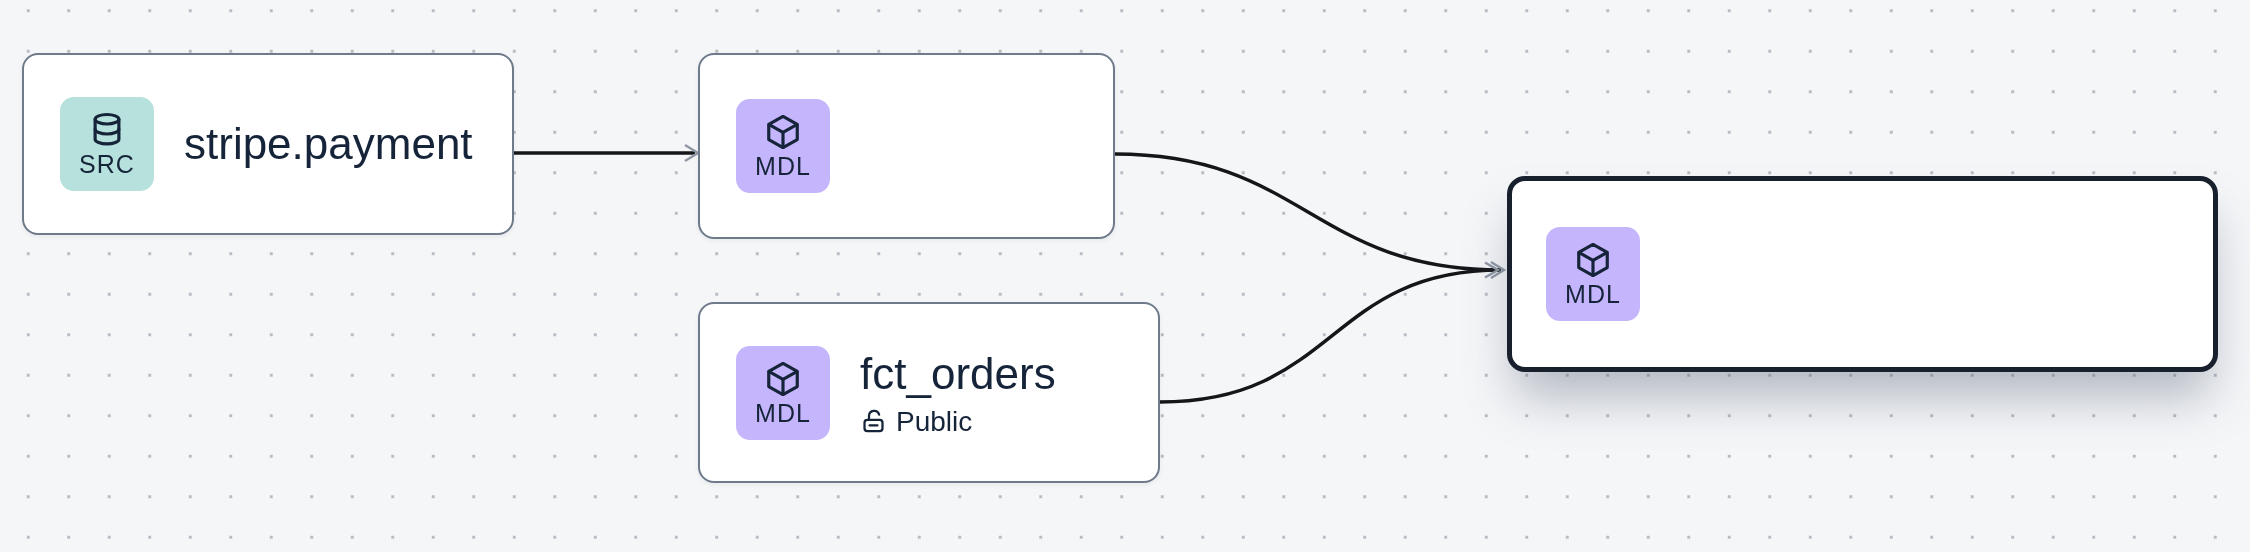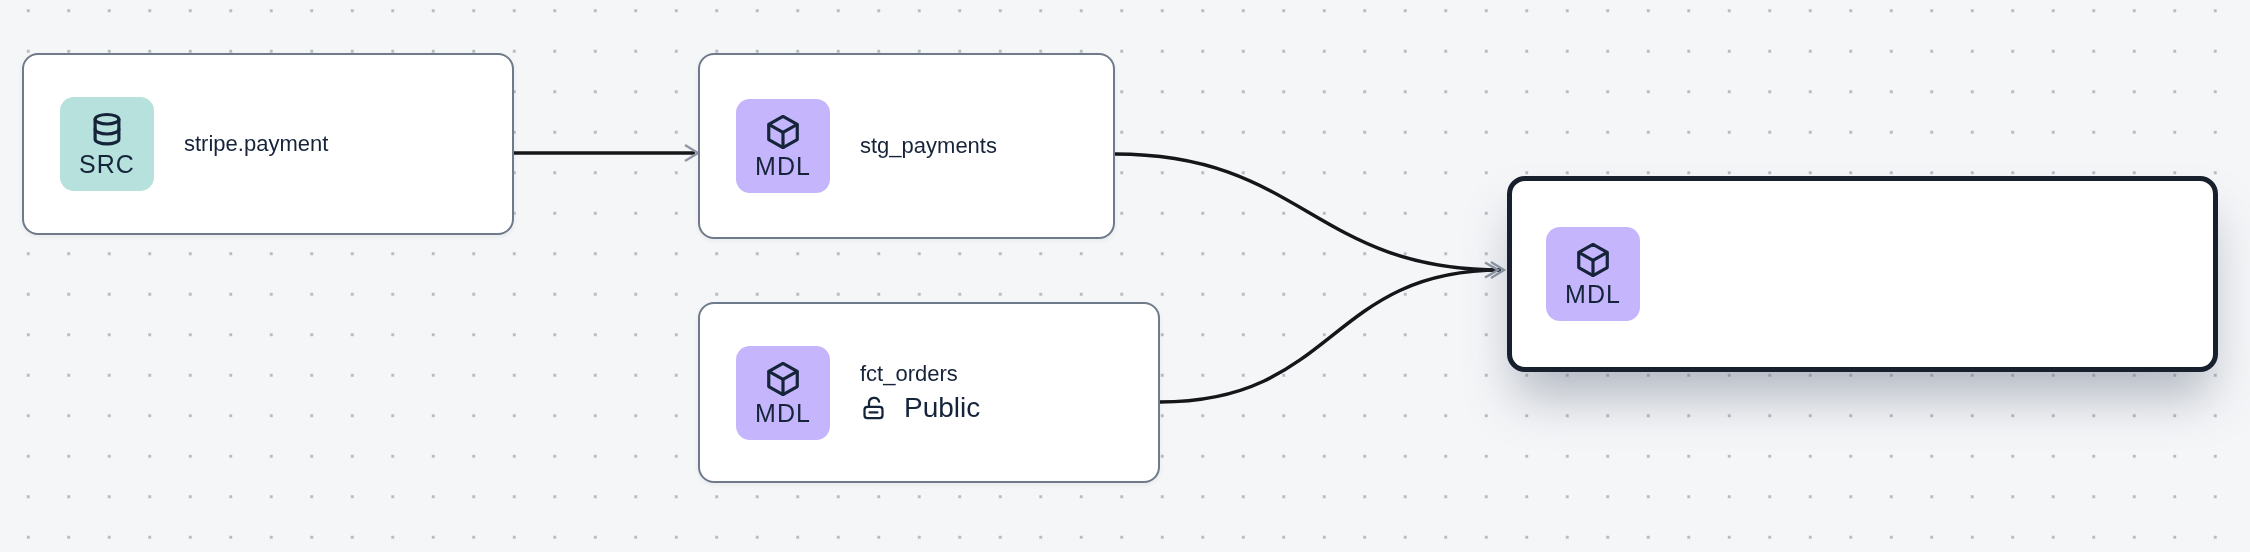--- a/index.html
+++ b/index.html
@@ -50,25 +50,25 @@
   .badge.src { background: #b7e1dc; }
   .badge.mdl { background: #c4b5fd; }
   .badge svg { width: 38px; height: 38px; display: block; }
   .badge-label {
     font-size: 25px; font-weight: 500;
     letter-spacing: 1px; margin-top: 3px;
     line-height: 1;
   }
   .node-text { margin-left: 30px; display: flex; flex-direction: column; }
   .node-label {
-    font-size: 22px; color: #16243a; line-height: 1.22;
+    font-size: 44px; color: #16243a; line-height: 1.22;
     white-space: nowrap;
   }
   .access-row {
-    display: flex; align-items: center; gap: 17px;
+    display: flex; align-items: center; gap: 9px;
     margin-top: 5px;
     font-size: 28px; color: #16243a;
   }
   .access-row svg { width: 27px; height: 27px; display: block; }
 </style>
 </head>
 <body>
 
 <div class="canvas">
 
@@ -98,23 +98,20 @@
 
   <div class="node" style="left:698px; top:53px; width:417px; height:186px;">
     <div class="badge mdl">
       <svg viewBox="0 0 24 24" stroke="#16243a" stroke-width="2" fill="none" stroke-linecap="round" stroke-linejoin="round">
         <path d="M12 2.2 L21 7.2 V16.8 L12 21.8 L3 16.8 V7.2 Z"></path>
         <path d="M3.3 7.4 L12 12.2 L20.7 7.4"></path>
         <path d="M12 12.2 V21.6"></path>
       </svg>
       <span class="badge-label">MDL</span>
     </div>
-    <div class="node-text">
-      <span class="node-label">stg_payments</span>
-    </div>
   </div>
 
   <div class="node" style="left:698px; top:302px; width:462px; height:181px;">
     <div class="badge mdl">
       <svg viewBox="0 0 24 24" stroke="#16243a" stroke-width="2" fill="none" stroke-linecap="round" stroke-linejoin="round">
         <path d="M12 2.2 L21 7.2 V16.8 L12 21.8 L3 16.8 V7.2 Z"></path>
         <path d="M3.3 7.4 L12 12.2 L20.7 7.4"></path>
         <path d="M12 12.2 V21.6"></path>
       </svg>
       <span class="badge-label">MDL</span>

